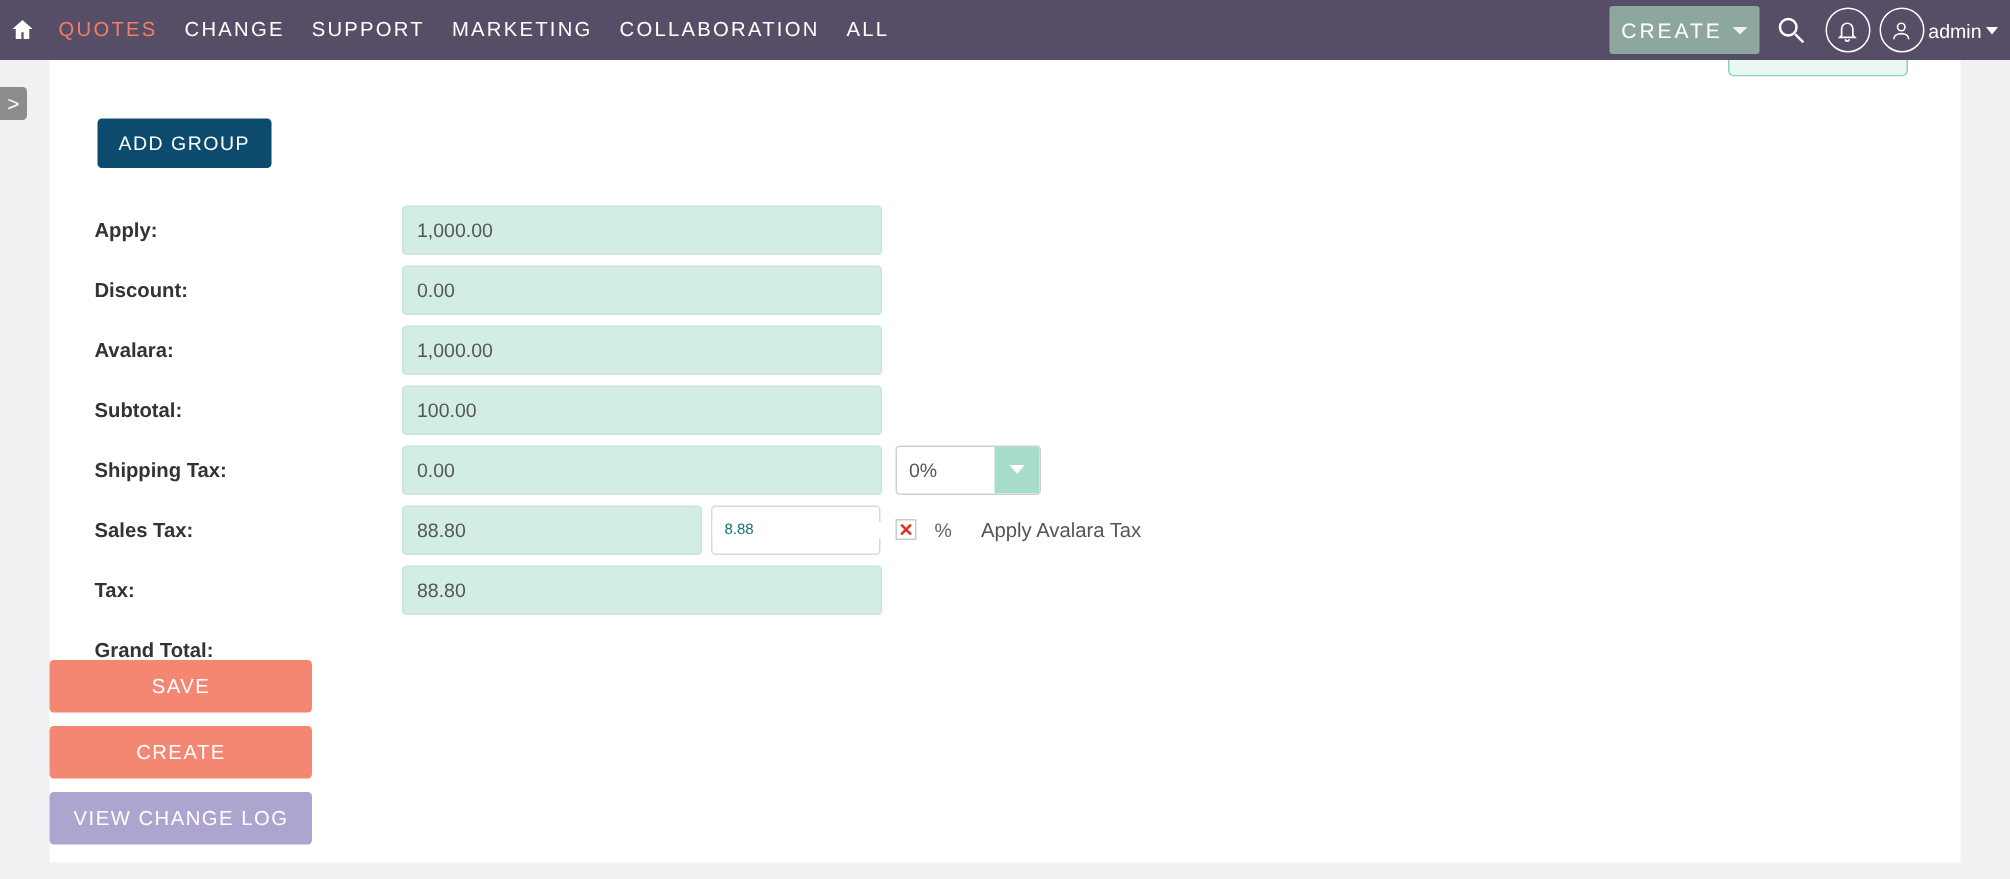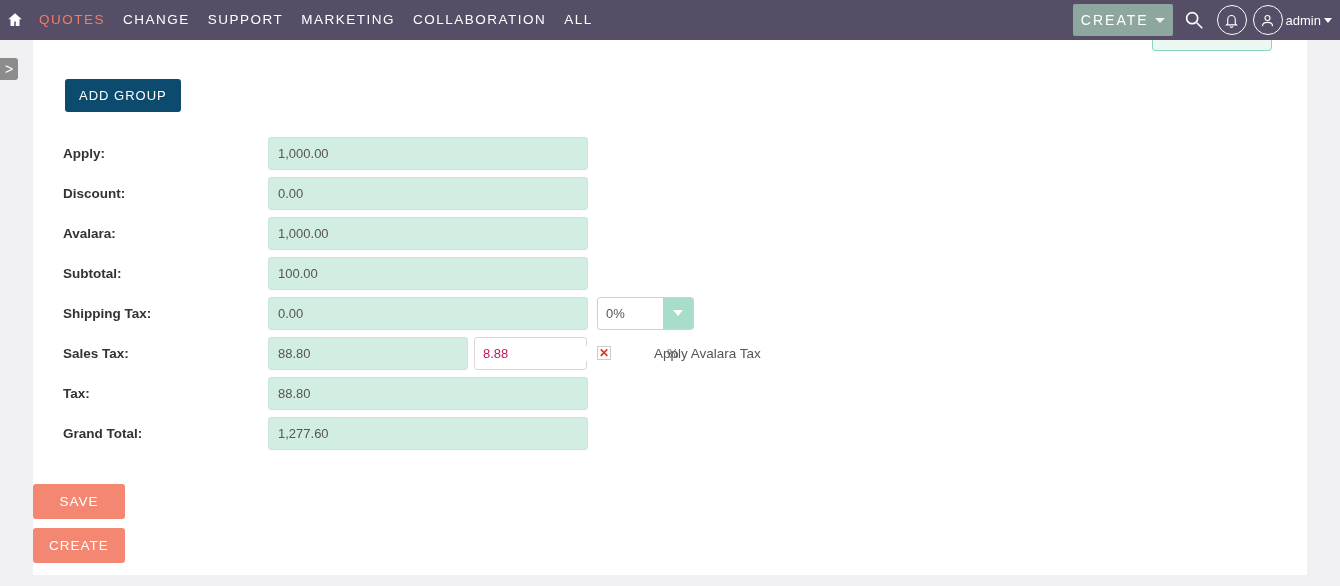--- a/index.html
+++ b/index.html
@@ -28,21 +28,21 @@
     .panel { position:absolute; left:33px; top:40px; right:33px; bottom:11px; background:#fff; }
 
     .add-group { position:absolute; left:32px; top:39px; background:#0c4a6e; color:#fff; border:none; padding:9px 14px; font-size:13px; letter-spacing:1px; border-radius:3px; cursor:pointer; }
 
     .rows { position:absolute; left:30px; top:93px; }
     .row { display:flex; align-items:center; height:40px; }
     .label { width:205px; font-size:13.5px; color:#333; font-weight:700; }
     .ro-field { width:320px; height:33px; background:#d2ede1; border:1px solid #c7e6d8; border-radius:3px; padding:0 9px; font-size:13px; color:#555; outline:none; }
     .ro-field.small { width:200px; }
     .rate-cell { display:flex; align-items:center; width:113px; height:33px; border:1px solid #d9d9d9; border-radius:3px; margin-left:6px; background:#fff; }
-    .rate-input { flex:1; border:none; outline:none; padding:0 8px; font-size:13px; color:#be185d; }
+    .rate-input { flex:1; border:none; outline:none; padding:0 8px; font-size:10px; color:#0f766e; }
     .rate-unit { width:28px; text-align:center; font-size:13px; color:#666; }
     .select-wrap { display:flex; align-items:center; margin-left:9px; height:33px; border:1px solid #d0d0d0; border-radius:3px; overflow:hidden; }
     .select-val { width:65px; padding:0 8px; font-size:13px; color:#555; border:none; outline:none; background:#fff; }
     .select-btn { width:30px; height:31px; background:#a8dec9; display:flex; align-items:center; justify-content:center; cursor:pointer; }
     .select-btn-caret { width:0; height:0; border-left:5px solid transparent; border-right:5px solid transparent; border-top:6px solid #fff; }
     .avalara { display:flex; align-items:center; gap:3px; margin-left:10px; cursor:pointer; }
     .x-box { width:14px; height:14px; border:1px solid #ccc; display:flex; align-items:center; justify-content:center; color:#e3311f; font-size:12px; font-weight:bold; line-height:1; }
     .avalara-text { font-size:13.5px; color:#555;margin-left:40px; }
 
     
@@ -148,21 +148,21 @@
         <div class="x-box">✕</div>
         <span class="avalara-text">Apply Avalara Tax</span>
       </div>
     </div>
     <div class="row">
       <div class="label">Tax:</div>
       <input class="ro-field" readonly="" value="88.80" style="">
     </div>
     <div class="row">
       <div class="label">Grand Total:</div>
-      <input class="ro-field" readonly="" value="1,277.60" style="">
     </div>
   </div>
 
   <div class="footer">
     <button class="btn btn-save">SAVE</button>
     <button class="btn btn-cancel">CREATE</button>
+    <button class="btn btn-log">VIEW CHANGE LOG</button>
   </div>
 </div>
 
 </body></html>

